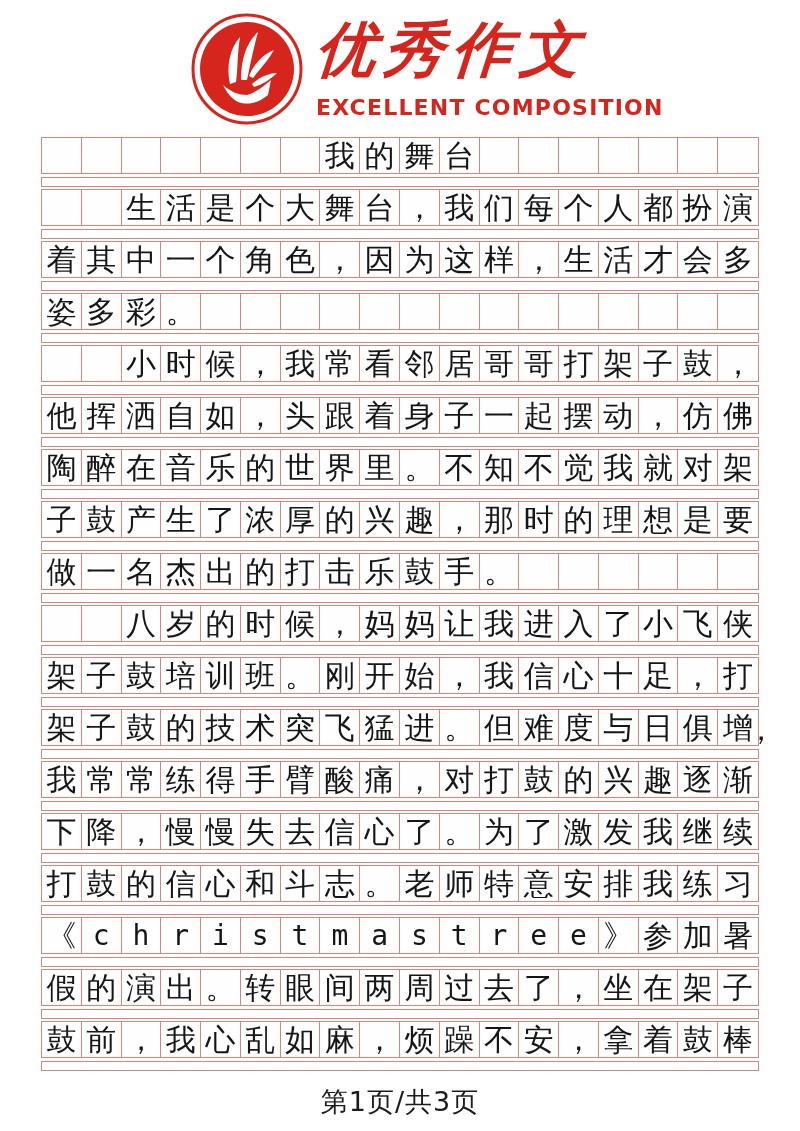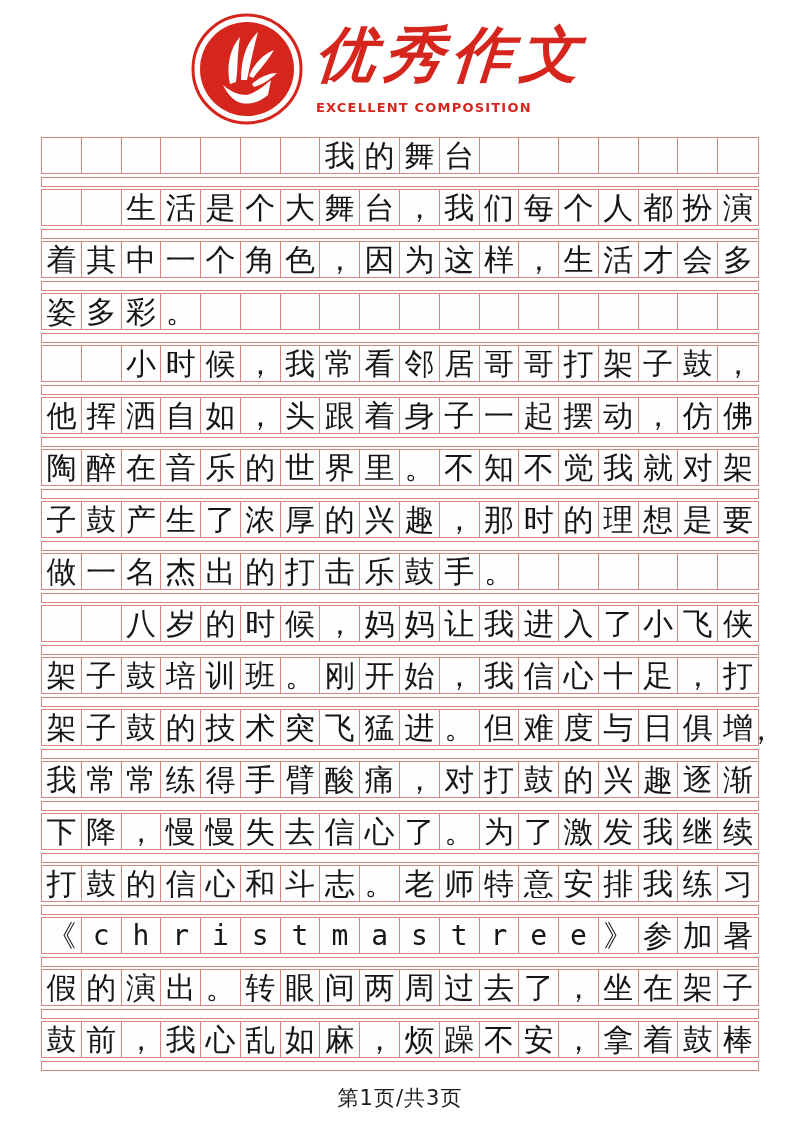--- a/index.html
+++ b/index.html
@@ -29,21 +29,21 @@
     font-size:60px;
     font-weight:bold;
     font-style:italic;
     letter-spacing:8px;
     line-height:1.05;
     white-space:nowrap;
     transform:skewX(-4deg);
   }
   .brand-subtitle{
     color:var(--brand);
-    font-size:13px;
+    font-size:22px;
     font-weight:bold;
     letter-spacing:1.2px;
     margin-top:14px;
     white-space:nowrap;
   }
 
   
   .sheet{
     position:absolute;left:41px;top:137px;width:718px;
   }
@@ -81,21 +81,21 @@
     font-size:30px;line-height:1;
     color:var(--ink);
   }
 
   
   .footer{
     position:absolute;left:0;right:0;top:1084px;
     text-align:center;
   }
   .page-indicator{
-    font-size:21px;
+    font-size:27px;
     color:#1c1c1c;
     letter-spacing:1px;
   }
 </style>
 </head>
 <body>
 
 <div class="page">
 
   <div class="header">

